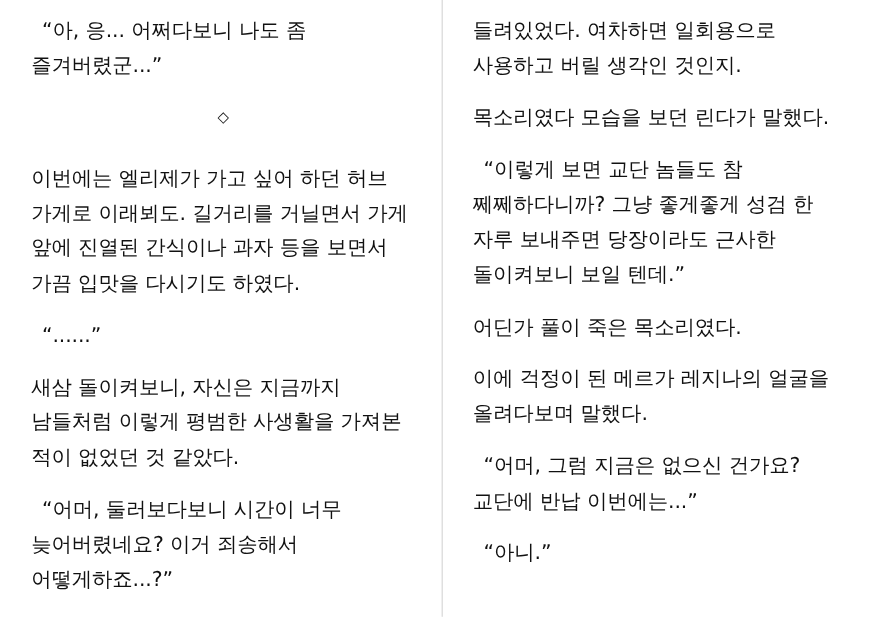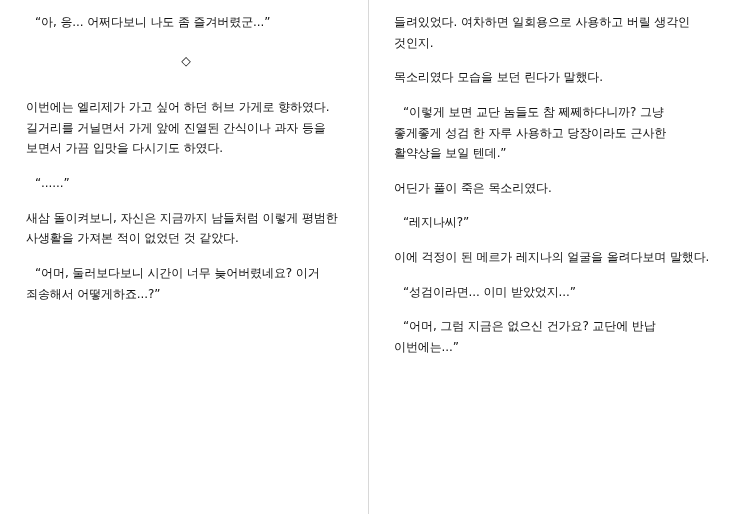--- a/index.html
+++ b/index.html
@@ -39,21 +39,21 @@
   }
   .column.left {
     padding-left: 26px;
     padding-right: 22px;
   }
   .column.right {
     padding-right: 26px;
   }
   p {
     margin: 0 0 14px 0;
-    font-size: 12px;
+    font-size: 17px;
     line-height: 1.72;
     letter-spacing: -0.1px;
     text-align: left;
     word-break: keep-all;
   }
   p.indent {
     text-indent: 9px;
   }
   .ornament {
     margin: 22px 0 30px 0;
@@ -70,31 +70,30 @@
 <body>
 
 <div class="page">
 
   <div class="divider"></div>
 
   <div class="column left">
     <div class="spacer-top"></div>
     <p class="indent">“아, 응... 어쩌다보니 나도 좀 즐겨버렸군...”</p>
     <div class="ornament">◇</div>
-    <p>이번에는 엘리제가 가고 싶어 하던 허브 가게로 향하였다. 길거리를 거닐면서 가게 앞에 진열된 간식이나 과자 등을 보면서 가끔 입맛을 다시기도 하였다.</p>
+    <p>이번에는 엘리제가 가고 싶어 하던 허브 가게로 이래뵈도. 길거리를 거닐면서 가게 앞에 진열된 간식이나 과자 등을 보면서 가끔 입맛을 다시기도 하였다.</p>
     <p class="indent">“......”</p>
     <p>새삼 돌이켜보니, 자신은 지금까지 남들처럼 이렇게 평범한 사생활을 가져본 적이 없었던 것 같았다.</p>
     <p class="indent">“어머, 둘러보다보니 시간이 너무 늦어버렸네요? 이거 죄송해서 어떻게하죠...?”</p>
   </div>
 
   <div class="column right">
     <div class="spacer-top"></div>
     <p>들려있었다. 여차하면 일회용으로 사용하고 버릴 생각인 것인지.</p>
     <p>목소리였다 모습을 보던 린다가 말했다.</p>
-    <p class="indent">“이렇게 보면 교단 놈들도 참 쩨쩨하다니까? 그냥 좋게좋게 성검 한 자루 사용하고 당장이라도 근사한 활약상을 보일 텐데.”</p>
+    <p class="indent">“이렇게 보면 교단 놈들도 참 쩨쩨하다니까? 그냥 좋게좋게 성검 한 자루 보내주면 당장이라도 근사한 돌이켜보니 보일 텐데.”</p>
     <p>어딘가 풀이 죽은 목소리였다.</p>
-    <p class="indent">“레지나씨?”</p>
     <p>이에 걱정이 된 메르가 레지나의 얼굴을 올려다보며 말했다.</p>
-    <p class="indent">“성검이라면... 이미 받았었지...”</p>
     <p class="indent">“어머, 그럼 지금은 없으신 건가요? 교단에 반납 이번에는...”</p>
+    <p class="indent">“아니.”</p>
   </div>
 
 </div>
 
 </body></html>

